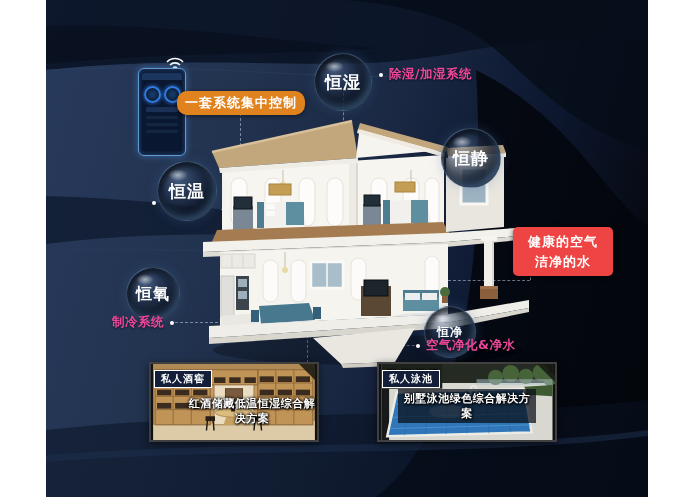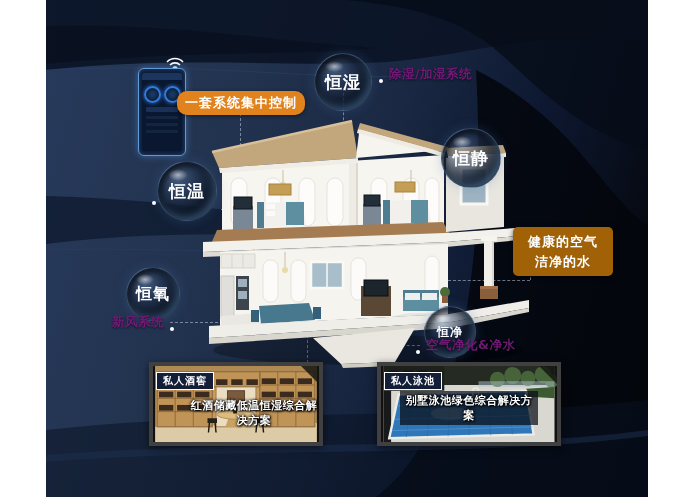--- a/index.html
+++ b/index.html
@@ -16,50 +16,50 @@
   
   .bubble{position:absolute;border-radius:50%;display:flex;align-items:center;justify-content:center;
           color:#fff;font-weight:bold;letter-spacing:1px;z-index:6;
           background:radial-gradient(circle at 34% 28%,rgba(130,160,200,.38) 0%,rgba(40,58,88,.55) 30%,rgba(10,17,30,.92) 68%,rgba(5,9,18,.95) 100%);
           box-shadow:inset -3px -4px 7px rgba(110,165,220,.38),inset 3px 4px 6px rgba(0,0,0,.65),0 0 12px rgba(70,110,165,.28);
           border:1px solid rgba(135,175,220,.32);}
   .bubble::before{content:"";position:absolute;left:18%;top:12%;width:34%;height:20%;border-radius:50%;
           background:radial-gradient(ellipse at center,rgba(255,255,255,.55),rgba(255,255,255,0) 70%);}
 
   
-  .note{position:absolute;color:#701a75;font-size:12.5px;font-weight:bold;letter-spacing:.5px;
-        display:flex;align-items:flex-end;z-index:6;white-space:nowrap;text-shadow:0 1px 2px rgba(0,0,0,.6);}
+  .note{position:absolute;color:#ec4899;font-size:12.5px;font-weight:bold;letter-spacing:.5px;
+        display:flex;align-items:center;z-index:6;white-space:nowrap;text-shadow:0 1px 2px rgba(0,0,0,.6);}
   .dot{width:4px;height:4px;border-radius:50%;background:#fff;display:inline-block;flex:0 0 auto;}
   .dot.lead{margin-right:6px;} .dot.trail{margin-left:6px;}
 
   
   .tag-orange{position:absolute;background:#E0821E;color:#fff;font-size:13px;font-weight:bold;
         padding:3px 8px;border-radius:10px;letter-spacing:1px;z-index:7;white-space:nowrap;
         box-shadow:0 1px 4px rgba(0,0,0,.5);}
-  .callout{position:absolute;background:#a16207;color:#fff;font-size:13px;font-weight:bold;
+  .callout{position:absolute;background:#ef4444;color:#fff;font-size:13px;font-weight:bold;
         width:100px;text-align:center;line-height:1.5;padding:5px 0;border-radius:5px;letter-spacing:1px;
         z-index:7;box-shadow:0 1px 5px rgba(0,0,0,.6);}
 
   
   .phone{position:absolute;left:138px;top:68px;width:46px;height:86px;border-radius:6px;z-index:7;
         background:#0D1B34;border:1px solid #5E9AD6;box-shadow:0 0 7px rgba(80,140,210,.6),inset 0 0 5px rgba(60,110,180,.5);}
   .phone .scr{position:absolute;left:3px;top:4px;right:3px;bottom:4px;background:#0A1730;border-radius:3px;overflow:hidden;}
   .phone .hdr{height:7px;background:#1C355E;}
   .phone .knobs{display:flex;justify-content:space-around;margin-top:6px;}
   .phone .knob{width:13px;height:13px;border-radius:50%;border:2px solid #2F7BE0;
         background:radial-gradient(circle,#173764 20%,#0B1A33 80%);box-shadow:0 0 4px #2F7BE0;}
   .phone .row{height:5px;margin:4px 4px 0 4px;background:#1A3055;border-radius:1px;}
   .phone .row.sm{height:3px;background:#14263F;}
   .wifi{position:absolute;left:165px;top:56px;z-index:7;}
 
   
   .house{position:absolute;left:193px;top:100px;z-index:4;}
 
   
-  .card{position:absolute;border:4px solid #404040;box-shadow:0 2px 8px rgba(0,0,0,.55);z-index:8;background:#111;}
+  .card{position:absolute;border:2px solid #404040;box-shadow:0 2px 8px rgba(0,0,0,.55);z-index:8;background:#111;}
   .card svg{display:block;}
   .card .tag{position:absolute;left:3px;top:6px;background:#131F38;border:1px solid #fff;color:#fff;
         font-size:10px;font-weight:bold;padding:1px 6px;letter-spacing:1px;}
   .card .ribbon{position:absolute;right:0;top:0;width:0;height:0;
         border-top:18px solid rgba(20,22,18,.85);border-left:18px solid transparent;}
   .cap{position:absolute;left:0;right:0;text-align:center;color:#fff;font-size:11px;font-weight:bold;
         letter-spacing:.5px;text-shadow:0 0 3px #000,0 0 3px #000,1px 1px 2px #000;padding-left:36px;}
   .cap.plain{bottom:14px;}
   .cap.bar{bottom:9px;margin:8px auto;width:78%;background:rgba(8,12,22,.72);padding:2px 0;}
 </style>
@@ -234,21 +234,21 @@
     </div>
 
   <div class="note" style="left:379px;top:66px;">
     <span class="dot lead"></span>
       <span>除湿/加湿系统</span>
     </div>
   <div class="note" style="left:146px;top:201px;">
       <span class="dot trail"></span>
     </div>
   <div class="note" style="left:112px;top:314px;">
-    <span>新风系统</span>
+    <span>制冷系统</span>
       <span class="dot trail"></span>
     </div>
   <div class="note" style="left:416px;top:337px;">
     <span class="dot lead"></span>
       <span>空气净化&amp;净水</span>
     </div>
 
   <div class="callout" style="left:513px;top:227px;">
     <div>健康的空气</div>
     <div>洁净的水</div>

